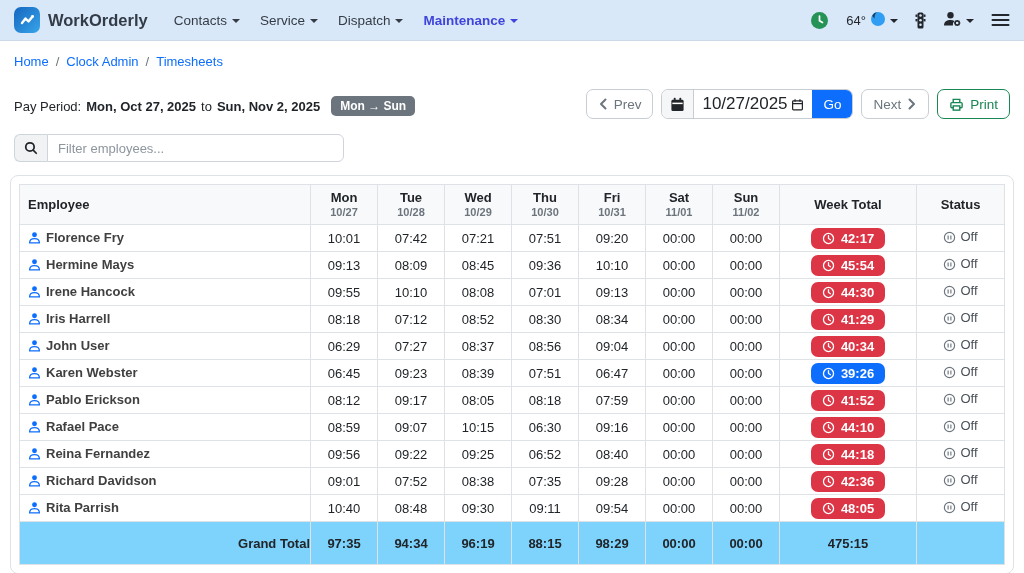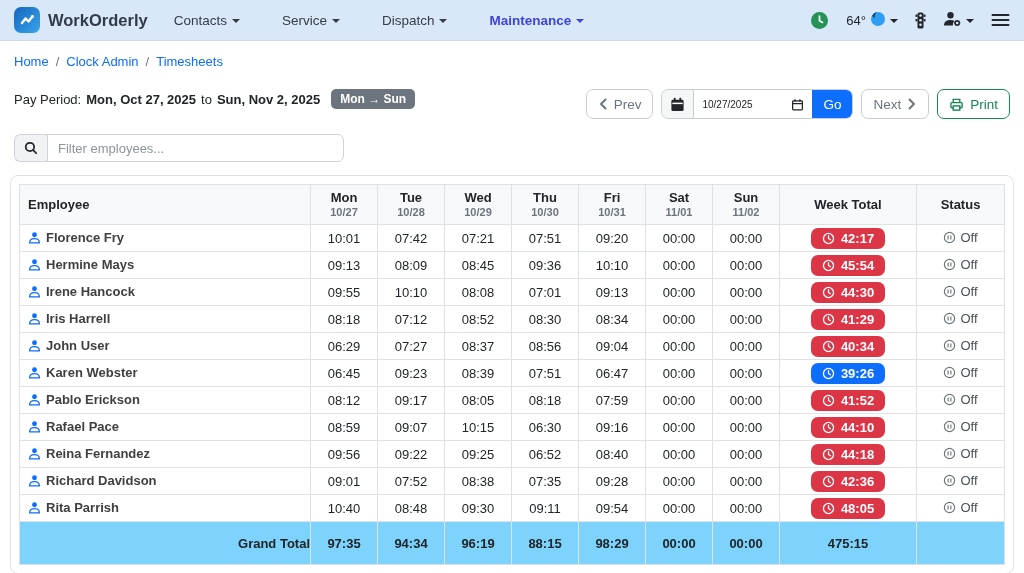--- a/index.html
+++ b/index.html
@@ -6,55 +6,55 @@
   html,body { width:1024px; height:573px; overflow:hidden; background:#fff;
     font-family:"Liberation Sans", sans-serif; color:#212529; font-size:13px; }
 
   
   .navbar { height:41px; background:#d8e8f8; border-bottom:1px solid #ccd9e6;
     display:flex; align-items:center; padding:0 14px; gap:26px; }
   .brand { display:flex; align-items:center; gap:8px; cursor:pointer; }
   .logo { width:26px; height:26px; border-radius:7px;
     background:linear-gradient(135deg,#1566c0,#38a5e9); display:flex; align-items:center; justify-content:center; }
   .brand-text { font-size:16.5px; font-weight:700; color:#333b47; }
-  .nav-links { display:flex; align-items:flex-start; gap:42px; list-style:none; }
+  .nav-links { display:flex; align-items:flex-start; gap:20px; list-style:none; }
   .nav-link { display:flex; align-items:center; gap:5px; font-size:13.5px; color:#353c45;
     text-decoration:none; cursor:pointer; font-weight:500; }
   .nav-link.active { color:#3e44dc; font-weight:600; }
   .caret { width:0; height:0; border-left:4px solid transparent; border-right:4px solid transparent;
     border-top:4.5px solid currentColor; display:inline-block; margin-top:1px; }
   .nav-right { margin-left:auto; display:flex; align-items:center; gap:17px; }
   .nav-ic { display:inline-flex; align-items:center; gap:4px; cursor:pointer; color:#23272d; }
   .temp { font-size:13px; color:#23272d; }
 
   
   .breadcrumb { padding:13px 14px 0; display:flex; gap:7px; font-size:13px; }
   .breadcrumb a { color:#0d6efd; text-decoration:none; cursor:pointer; }
   .crumb-sep { color:#6c757d; }
 
   
   .page-head { display:flex; justify-content:space-between; align-items:flex-start; padding:20px 14px 0; }
   .title-wrap { }
   .page-title { display:flex; align-items:center; gap:9px; font-size:19px; font-weight:700; color:#212529; }
-  .pay-period { font-size:13px; color:#212529; display:flex; align-items:center; gap:5px; }
+  .pay-period { margin-top:7px; font-size:13px; color:#212529; display:flex; align-items:center; gap:5px; }
   .pp-bold { font-weight:700; }
   .pp-badge { background:#6c757d; color:#fff; font-weight:700; font-size:12px;
     padding:3px 9px; border-radius:5px; margin-left:6px; }
 
   .controls { display:flex; align-items:center; gap:8px; }
   .btn { height:30px; display:inline-flex; align-items:center; gap:6px; padding:0 11px;
     border-radius:7px; border:1px solid #c8cdd3; background:#fff; color:#6c757d;
     font-size:13.5px; cursor:pointer; font-family:inherit; }
   .btn svg { flex:0 0 auto; }
   .date-group { display:flex; align-items:stretch; height:30px; border:1px solid #c8cdd3;
     border-radius:7px; overflow:hidden; background:#fff; }
   .date-addon { width:32px; background:#f5f6f7; display:flex; align-items:center; justify-content:center;
     border-right:1px solid #c8cdd3; }
   .date-input { border:none; outline:none; width:118px; display:flex; align-items:center;
-    justify-content:space-between; padding:0 8px; font-size:10px; color:#212529; cursor:text; background:#fff; }
+    justify-content:space-between; padding:0 8px; font-size:17px; color:#212529; cursor:text; background:#fff; }
   .btn-go { border:none; background:#0d6efd; color:#fff; padding:0 11px; font-size:13.5px;
     cursor:pointer; font-family:inherit; }
   .btn-print { border:1px solid #198754; color:#198754; font-weight:500; }
 
   
   .filter-row { padding:15px 14px 0; }
   .input-group { display:flex; width:330px; height:28px; }
   .ig-addon { width:33px; background:#f1f2f3; border:1px solid #ced4da; border-right:none;
     border-radius:6px 0 0 6px; display:flex; align-items:center; justify-content:center; }
   .ig-input { flex:1; border:1px solid #ced4da; border-radius:0 6px 6px 0; outline:none;
@@ -76,21 +76,21 @@
   .td-emp { text-align:left; }
   .emp-link { color:#404040; font-weight:700; text-decoration:none; cursor:pointer;
     display:inline-flex; align-items:center; gap:5px; }
   .td-time { text-align:center; color:#212529; font-weight:500; }
   .td-total { text-align:center; }
   .td-status { text-align:center; color:#495057; }
   .wt-badge { display:inline-flex; align-items:center; gap:6px; color:#fff; font-weight:700;
     font-size:13px; padding:3px 11px; border-radius:7px; }
   .wt-danger { background:#dc3545; }
   .wt-primary { background:#0d6efd;text-align:right; }
-  .status-wrap { display:inline-flex; align-items:center; gap:4px; }
+  .status-wrap { display:inline-flex; align-items:flex-end; gap:4px; }
   .gt-row td { background:#7dd3fc; font-weight:700; height:43px; }
   .gt-label { text-align:right; }
   .gt-val { text-align:center; }
 </style>
 </head>
 <body>
 
 <nav class="navbar">
   <div class="brand">
     <span class="logo">

